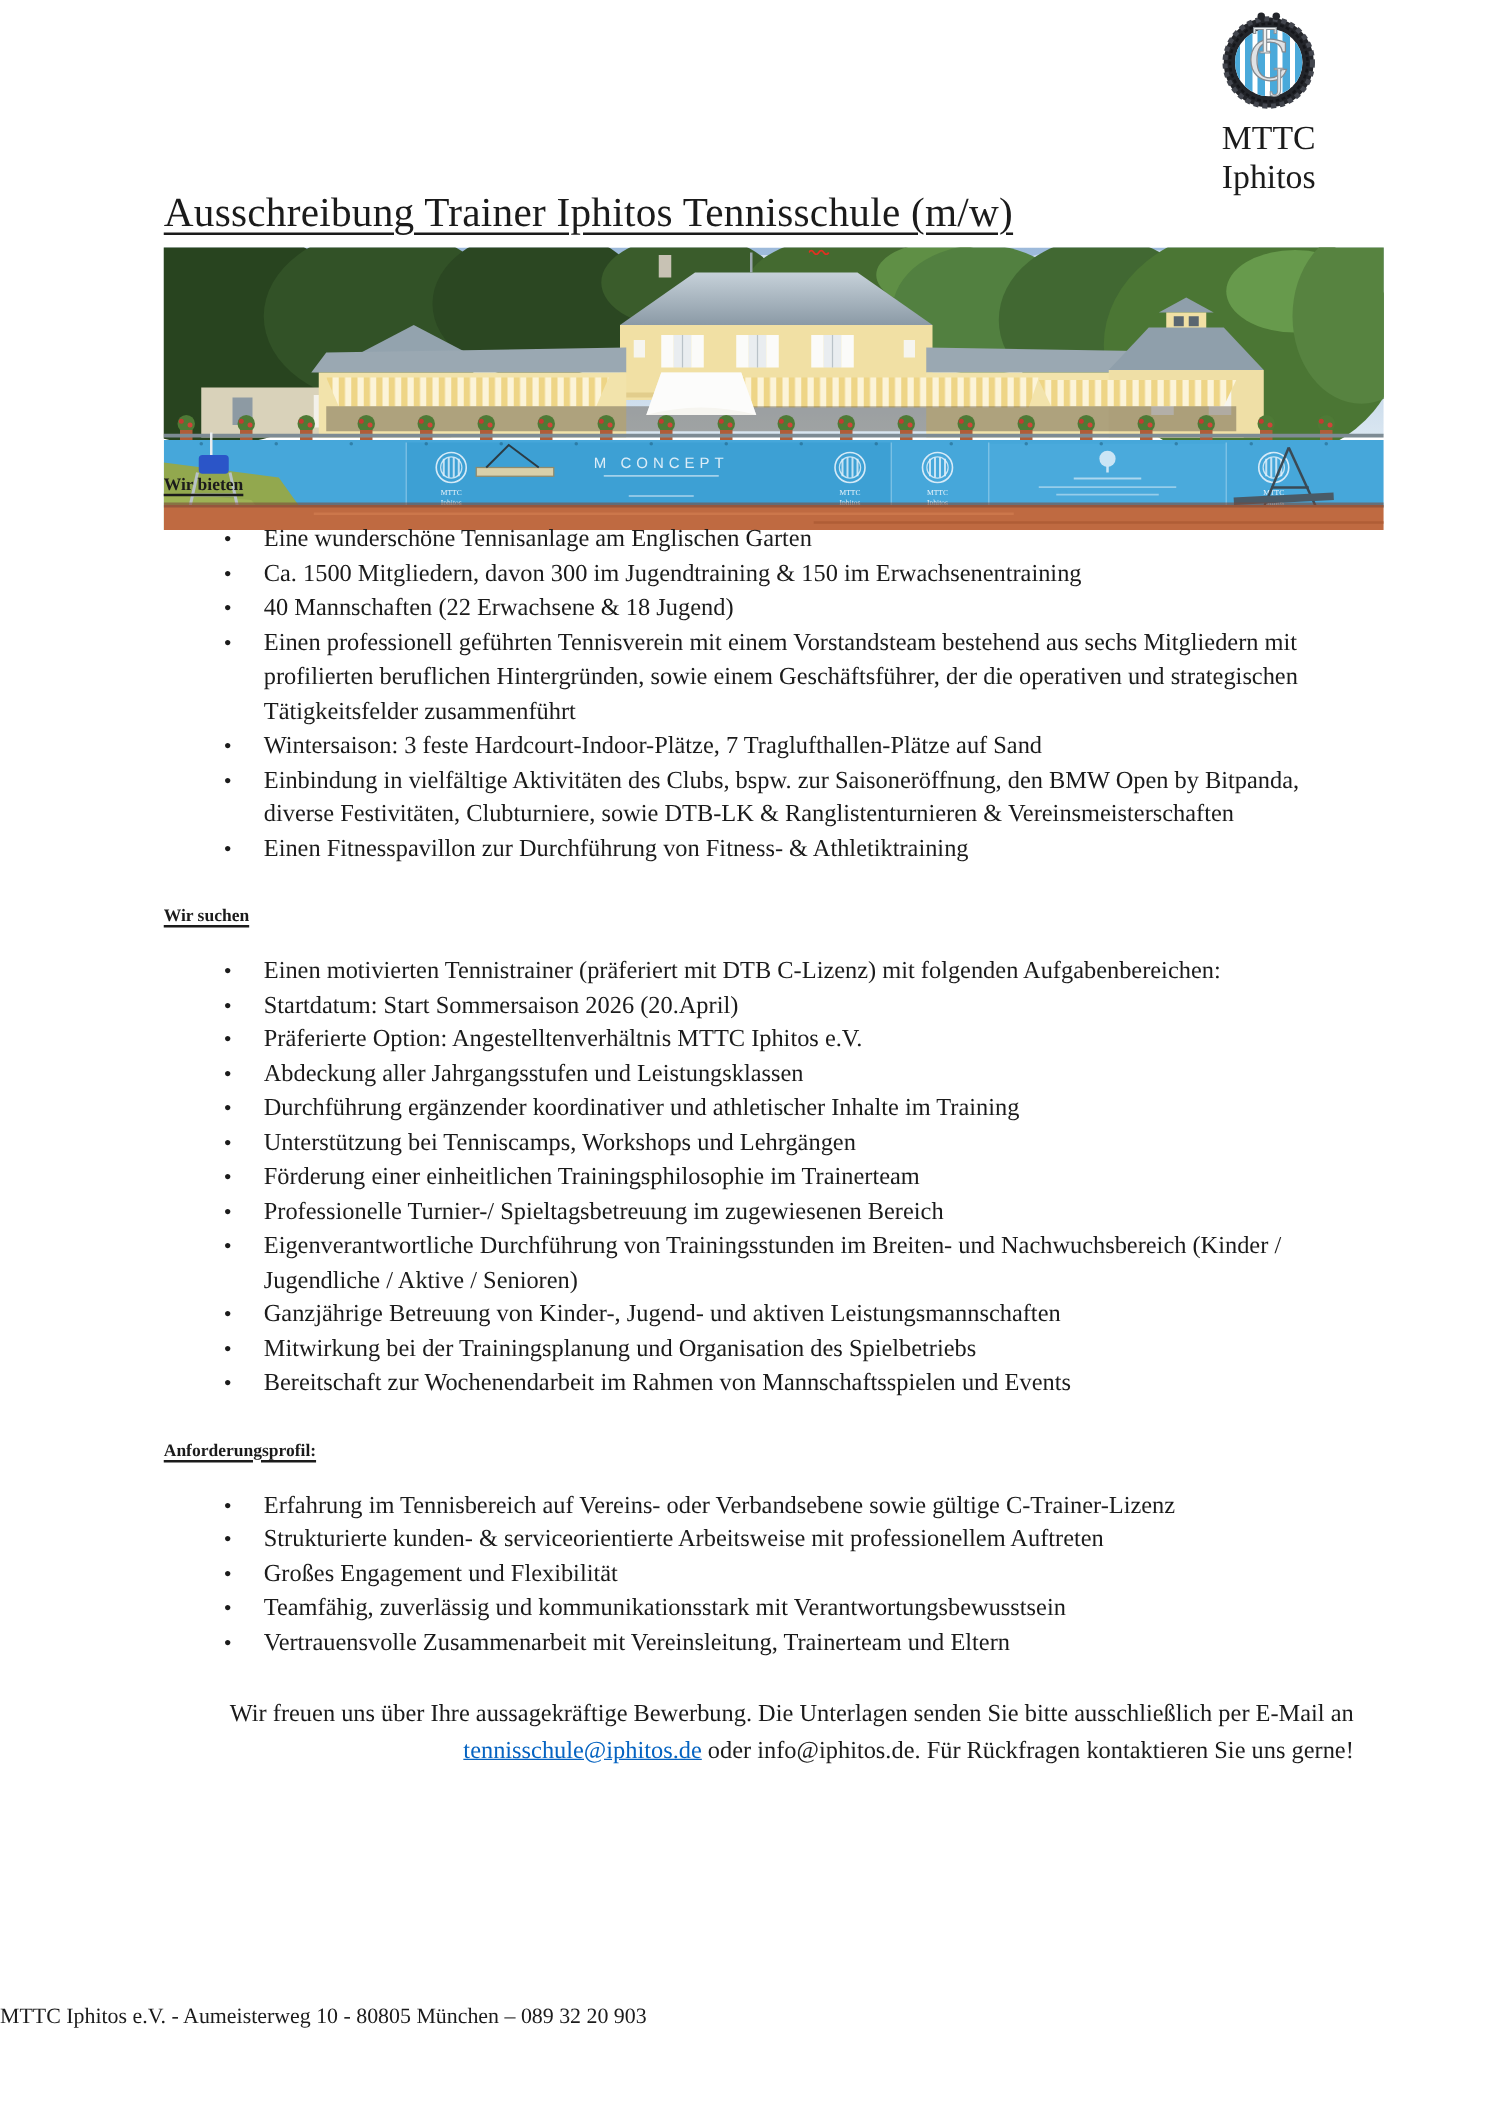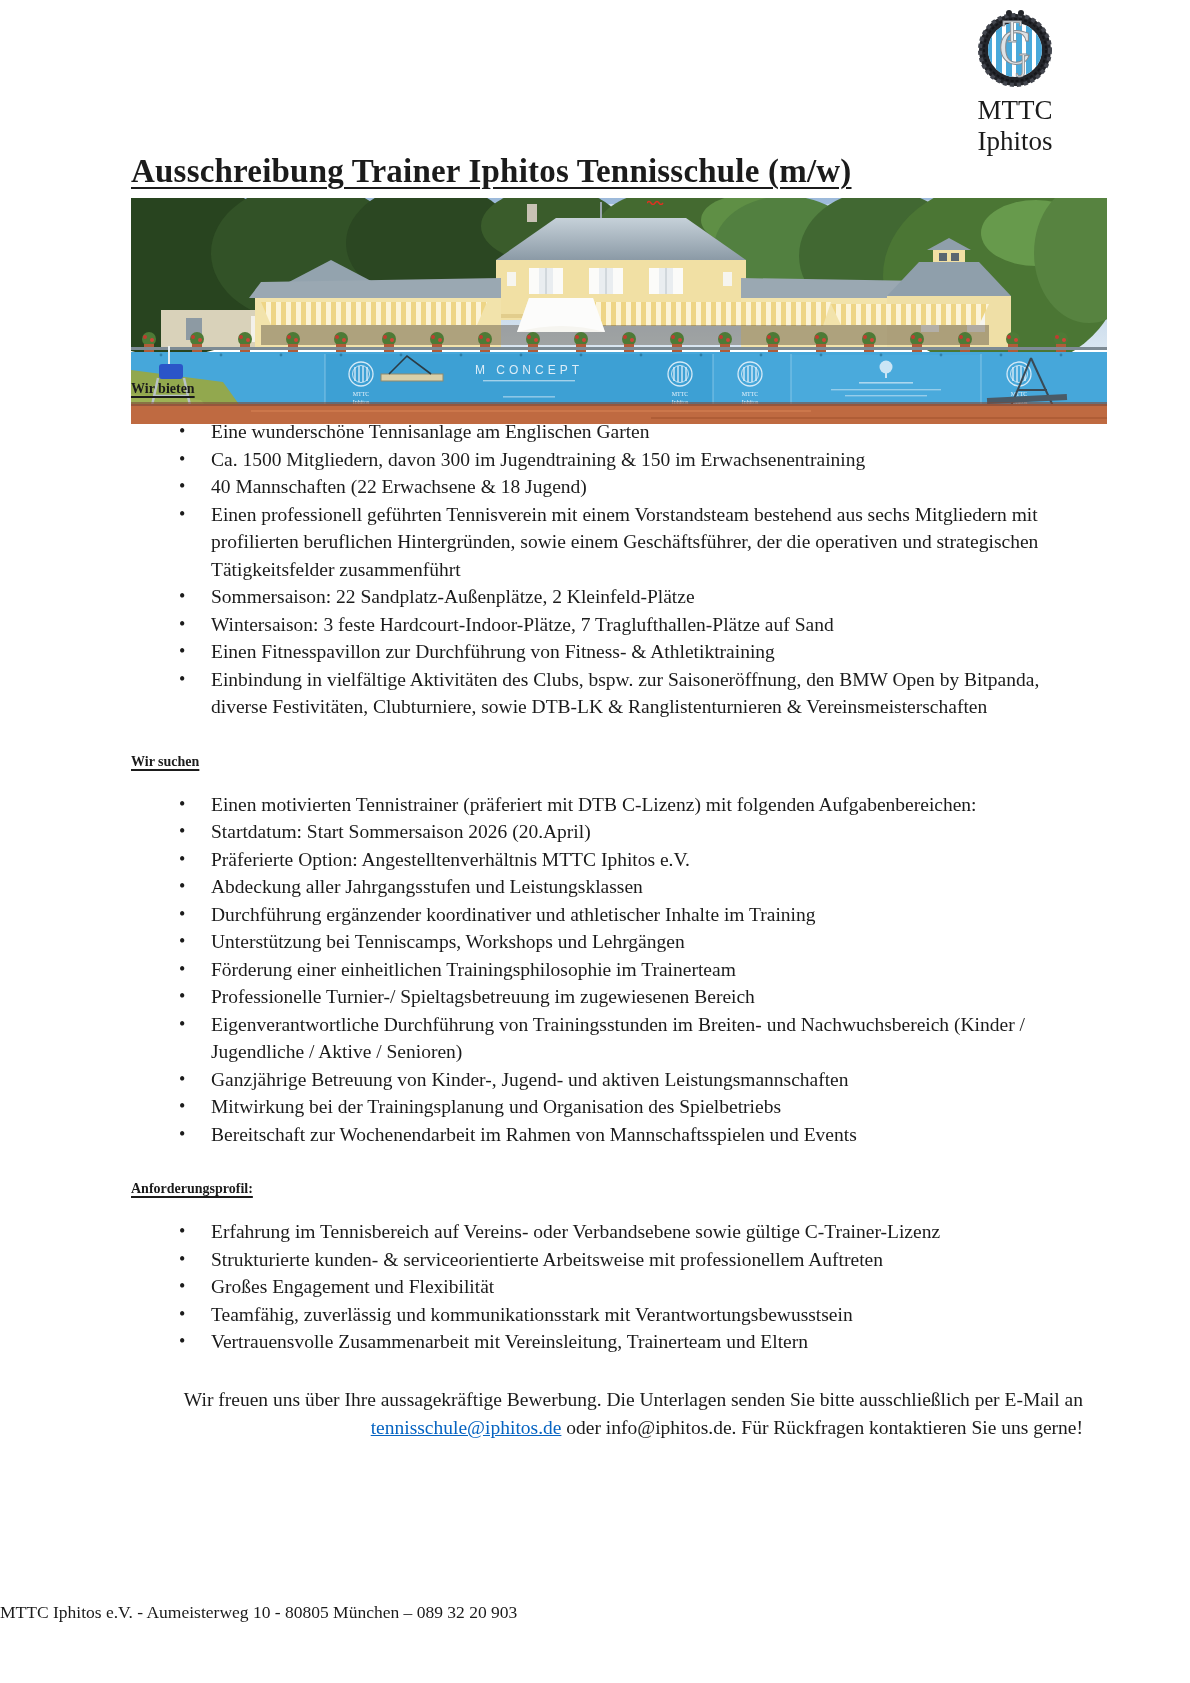--- a/index.html
+++ b/index.html
@@ -7,21 +7,21 @@
     width:1190px;height:1683px;background:#ffffff;position:relative;overflow:hidden;
     font-family:"Liberation Serif","DejaVu Serif",serif;color:#1b1b1b;
     -webkit-font-smoothing:antialiased;
   }
   .page{padding:0 83px 0 131px;position:relative;}
 
   
   .header{position:relative;height:198px;}
   .doc-title{
     position:absolute;left:0;bottom:8px;margin:0;
-    font-size:33px;font-weight:700;letter-spacing:.2px;
+    font-size:33px;font-weight:400;letter-spacing:.2px;
     text-decoration:underline;text-decoration-thickness:2px;text-underline-offset:5px;
     white-space:nowrap;
   }
   .squiggle{position:absolute;left:516px;bottom:2px;width:18px;height:5px;}
   .logo{position:absolute;right:12px;top:8px;width:160px;text-align:center;}
   .logo svg{display:block;margin:0 auto;}
   .logo-name{font-size:27px;line-height:29px;margin-top:2px;}
 
   
   .photo{width:976px;height:166px;margin:0 0 16px 0;display:block;}
@@ -283,24 +283,23 @@
       <rect x="520" y="219" width="456" height="2" fill="#a85832" opacity="0.7"></rect>
     </svg>
   </div>
 
   <h2 class="section-heading first">Wir bieten</h2>
   <ul class="bullets">
       <li>Eine wunderschöne Tennisanlage am Englischen Garten</li>
       <li>Ca. 1500 Mitgliedern, davon 300 im Jugendtraining &amp; 150 im Erwachsenentraining</li>
       <li>40 Mannschaften (22 Erwachsene &amp; 18 Jugend)</li>
       <li>Einen professionell geführten Tennisverein mit einem Vorstandsteam bestehend aus sechs Mitgliedern mit profilierten beruflichen Hintergründen, sowie einem Geschäftsführer, der die operativen und strategischen Tätigkeitsfelder zusammenführt</li>
-      <li>Sommersaison: 22 Sandplatz-Außenplätze, 2 Kleinfeld-Plätze</li>
       <li>Wintersaison: 3 feste Hardcourt-Indoor-Plätze, 7 Traglufthallen-Plätze auf Sand</li>
+      <li>Einbindung in vielfältige Aktivitäten des Clubs, bspw. zur Saisoneröffnung, den BMW Open by Bitpanda, diverse Festivitäten, Clubturniere, sowie DTB-LK &amp; Ranglistenturnieren &amp; Vereinsmeisterschaften</li>
       <li>Einen Fitnesspavillon zur Durchführung von Fitness- &amp; Athletiktraining</li>
-      <li>Einbindung in vielfältige Aktivitäten des Clubs, bspw. zur Saisoneröffnung, den BMW Open by Bitpanda, diverse Festivitäten, Clubturniere, sowie DTB-LK &amp; Ranglistenturnieren &amp; Vereinsmeisterschaften</li>
     </ul>
 
   <h2 class="section-heading">Wir suchen</h2>
   <ul class="bullets">
       <li>Einen motivierten Tennistrainer (präferiert mit DTB C-Lizenz) mit folgenden Aufgabenbereichen:</li>
       <li>Startdatum: Start Sommersaison 2026 (20.April)</li>
       <li>Präferierte Option: Angestelltenverhältnis MTTC Iphitos e.V.</li>
       <li>Abdeckung aller Jahrgangsstufen und Leistungsklassen</li>
       <li>Durchführung ergänzender koordinativer und athletischer Inhalte im Training</li>
       <li>Unterstützung bei Tenniscamps, Workshops und Lehrgängen</li>

